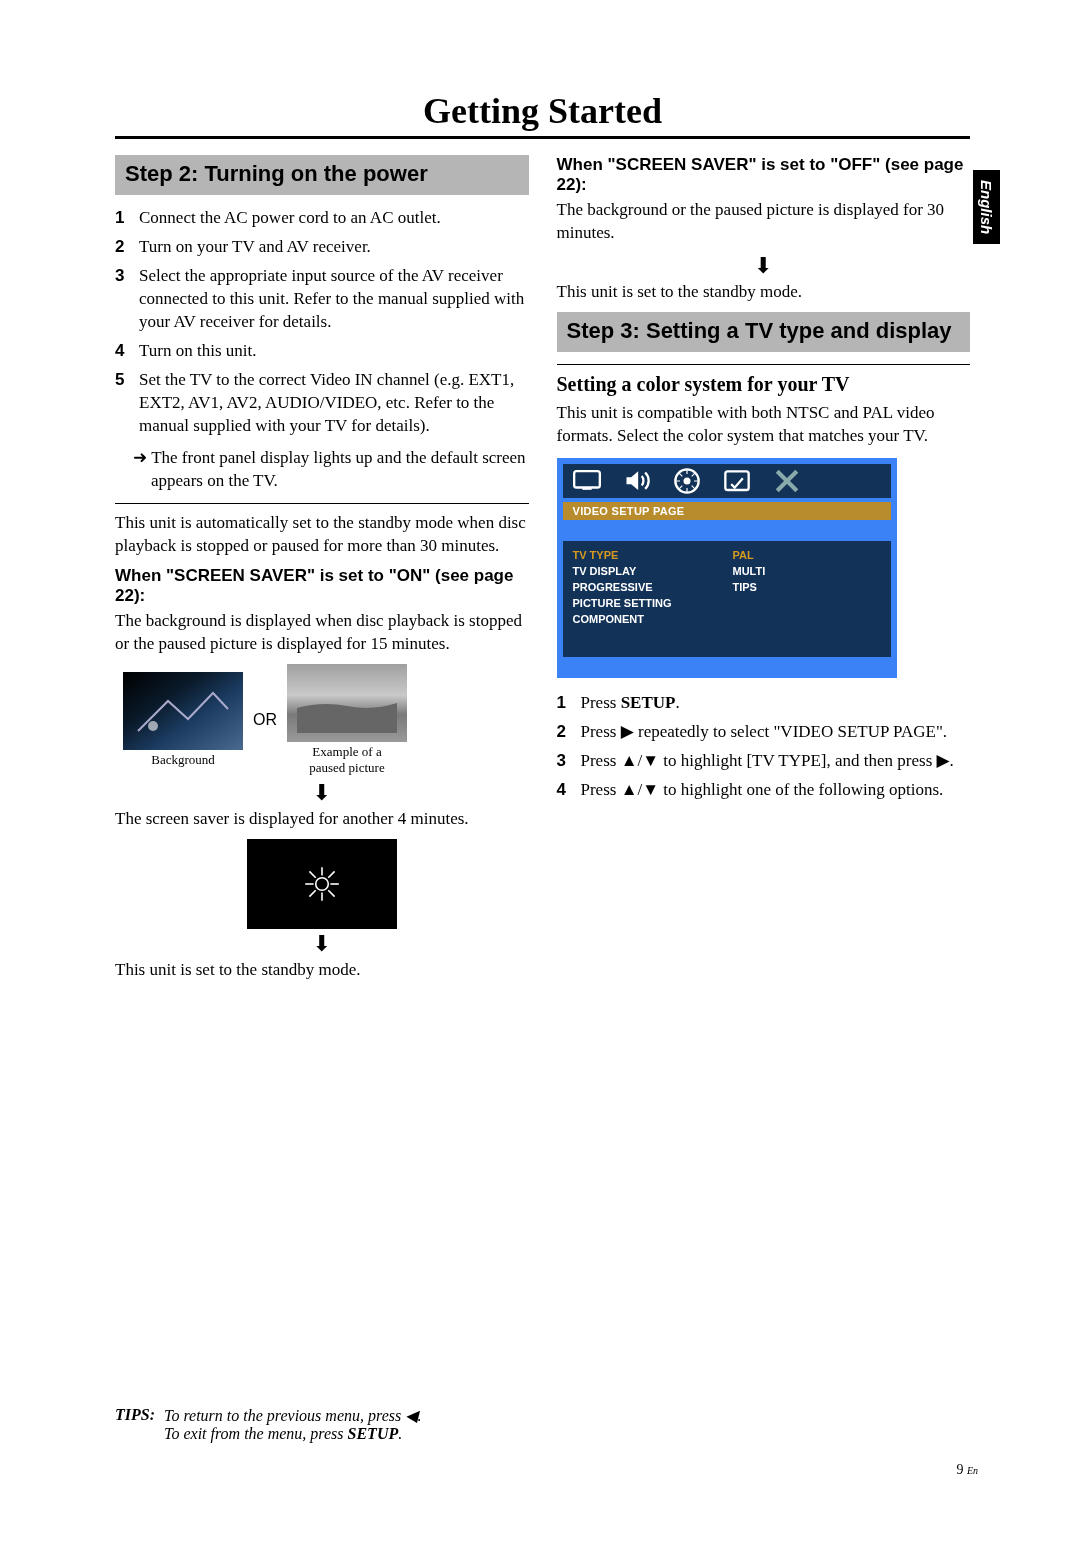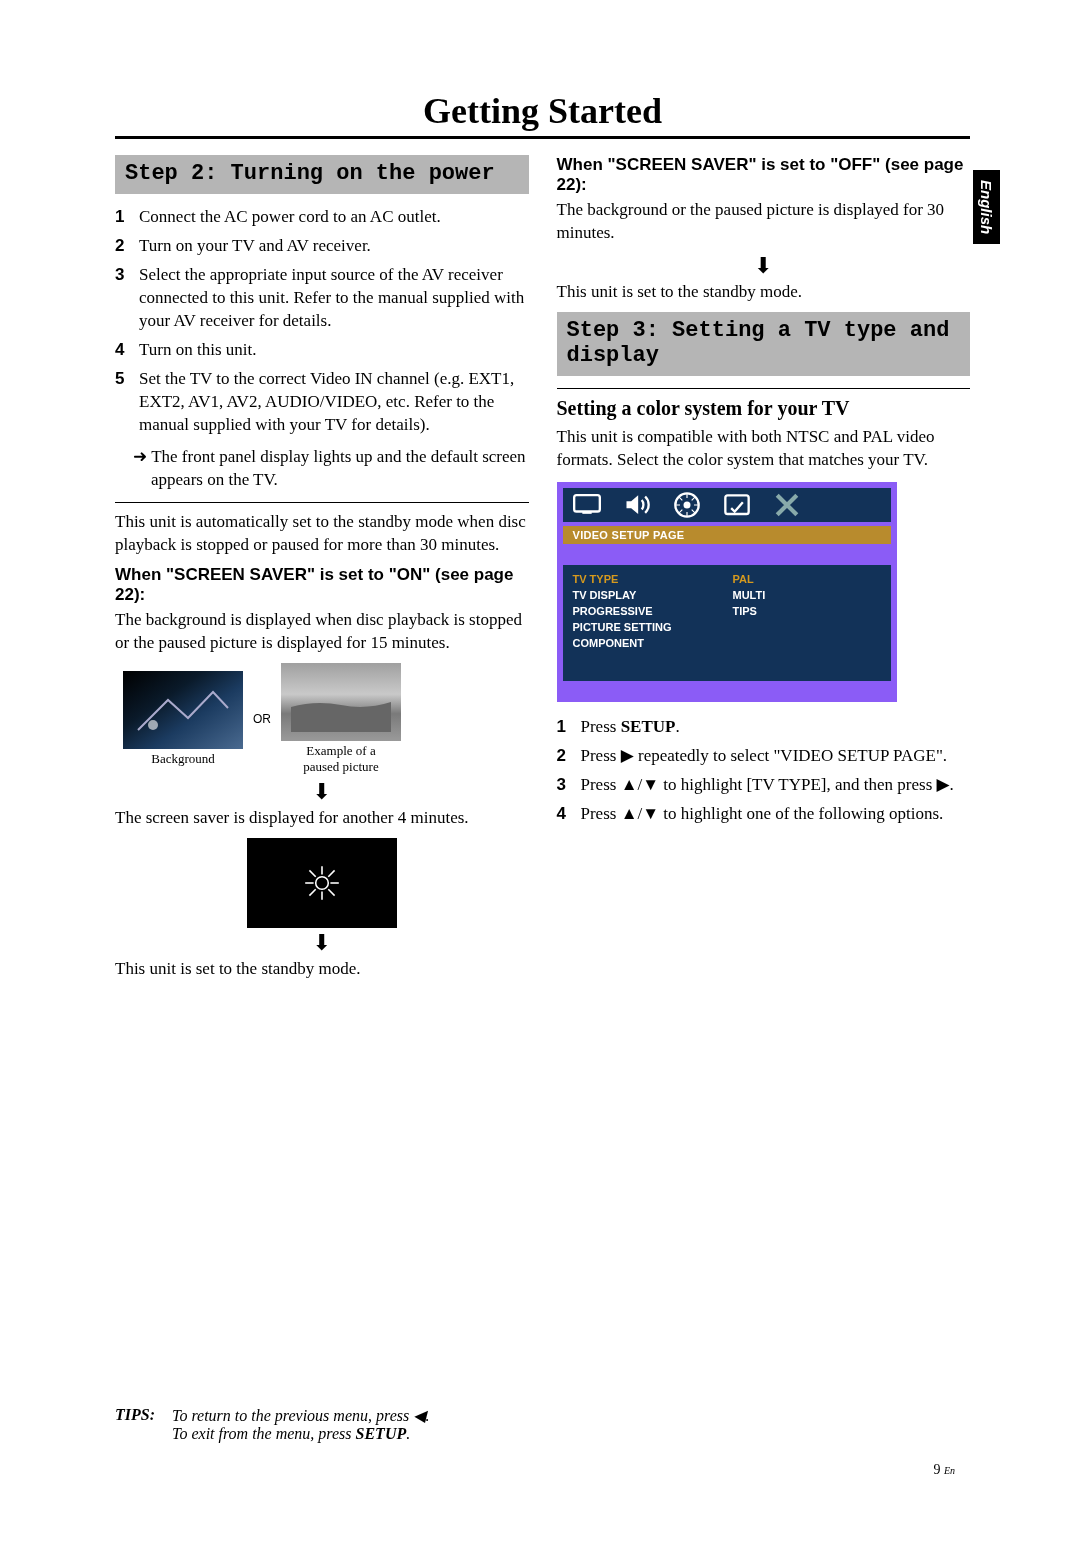--- a/index.html
+++ b/index.html
@@ -36,21 +36,21 @@
   .columns {
     display: flex;
     gap: 28px;
   }
   .col { flex: 1; }
   .step-head {
     background: #b5b5b5;
     font-weight: bold;
     font-size: 22px;
     padding: 6px 10px 8px 10px;
-    font-family: Liberation Mono, monospace;
+    font-family: Liberation Sans, sans-serif;
     margin-bottom: 12px;
   }
   ol.steps {
     list-style: none;
     padding-left: 0;
     margin-bottom: 10px;
   }
   ol.steps > li {
     display: flex;
     gap: 10px;
@@ -99,29 +99,29 @@
     display:flex; align-items:center; justify-content:center;
     color:#fff; position:relative;
   }
   .thumb.bg1 {
     background: linear-gradient(145deg,#000 0%,#0a1a2a 35%,#1b3b60 60%, #4a6a90 100%);
   }
   .thumb.bg2 {
     background: linear-gradient(to bottom, #a0a0a0 0%, #c9c9c9 40%, #7a7a7a 65%, #9a9a9a 100%);
   }
   .thumb-label { font-size: 13px; text-align:center; margin-top:2px; }
-  .or-label { font-size: 12px; font-family:Arial,sans-serif; }
+  .or-label { font-size: 16px; font-family:Arial,sans-serif; }
   .down-arrow { text-align:center; font-size:22px; margin:2px 0; }
   .saver {
     width:150px; height:90px; background:#000; margin:4px auto 0 auto;
     display:flex; align-items:center; justify-content:center;
   }
   .saver svg { width:42px; height:42px; }
   .osd {
-    width: 340px; height: 220px; background:#8b5cf6;
+    width: 340px; height: 220px; background:#3b82f6;
     margin: 10px 0 14px 0; color:#fff; font-family: Arial, sans-serif;
     position:relative; padding:6px;
   }
   .osd-icons {
     background:#123258;
     display:flex; gap:22px; padding:6px 10px; align-items:center;
   }
   .osd-icons .ic { width:28px; height:22px; display:flex; align-items:center; justify-content:center; }
   .osd-title-bar {
     background:#b88b2d; font-size:11px; font-weight:bold;
@@ -131,25 +131,25 @@
     background:#123258; padding:6px 10px 30px 10px; margin-top:21px; position:relative;
   }
   .osd-row { display:flex; font-size:11px; font-weight:bold; padding:2px 0; }
   .osd-row .left { width:160px; }
   .osd-row.sel .left { color:#d69a1e; }
   .osd-row .right { color:#fff; }
   .osd-row .right.sel-r { color:#d69a1e; }
   .tips-box {
     position:absolute; left:115px; bottom:105px;
     font-size:16px; font-style:italic;
-    display:flex; gap:17px;
+    display:flex; gap:9px;
   }
   .tips-label { font-weight:bold; font-style:italic; }
   .page-num {
-    position:absolute; right:125px; bottom:70px;
+    position:absolute; right:102px; bottom:70px;
     font-size:14px;
   }
   .page-num .en { font-size:10px; font-style:italic; }
 </style>
 </head>
 <body>
 
 <div class="page-title">Getting Started</div>
 <div class="lang-tab">English</div>
 

